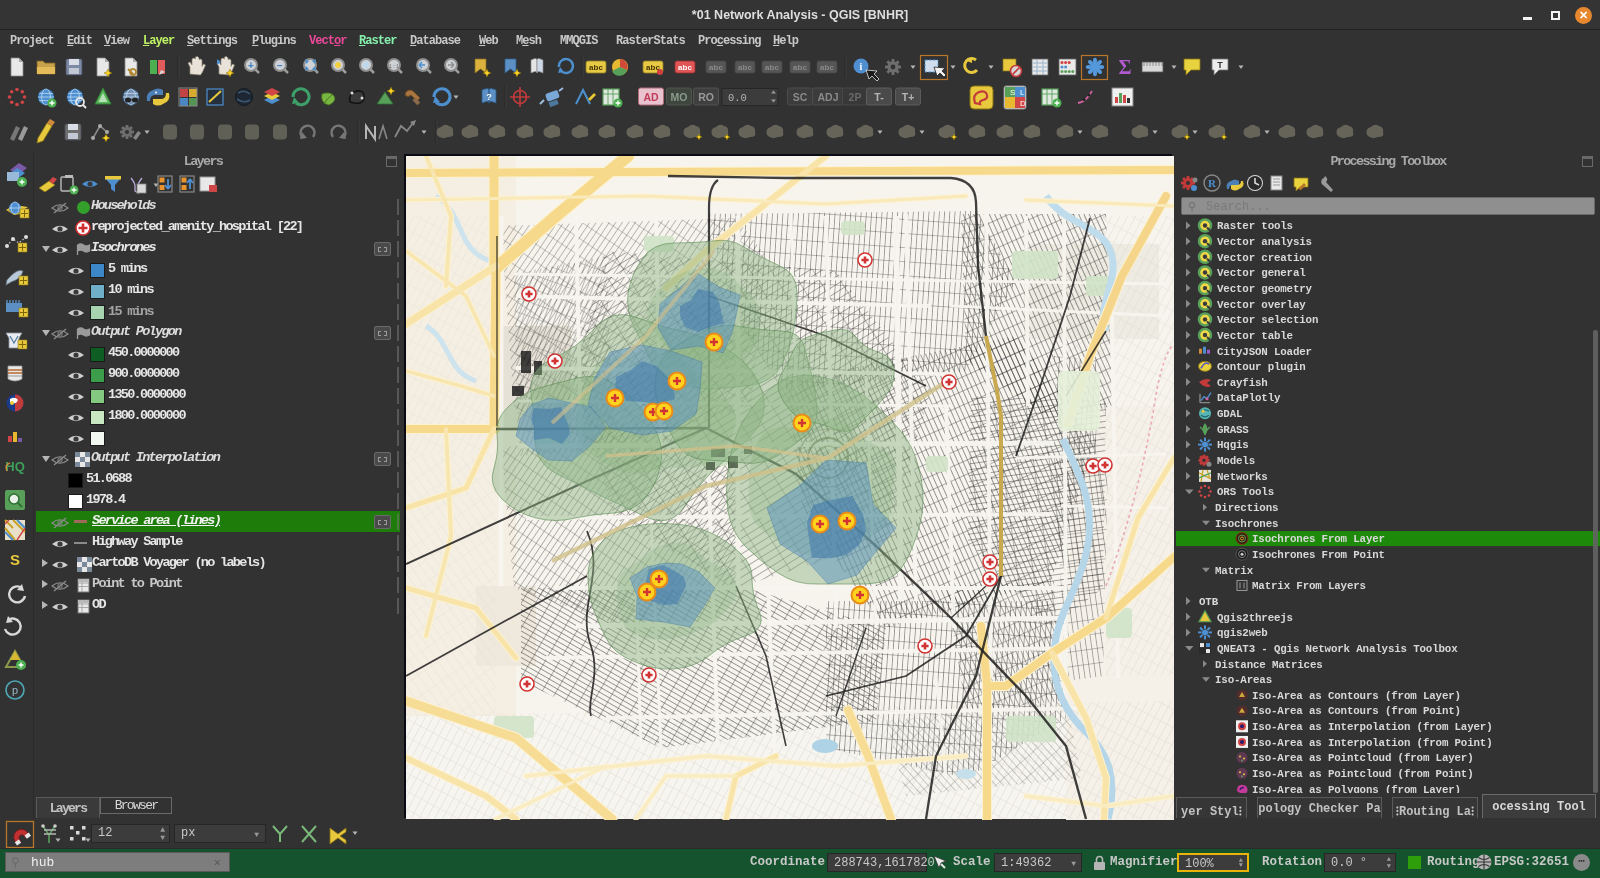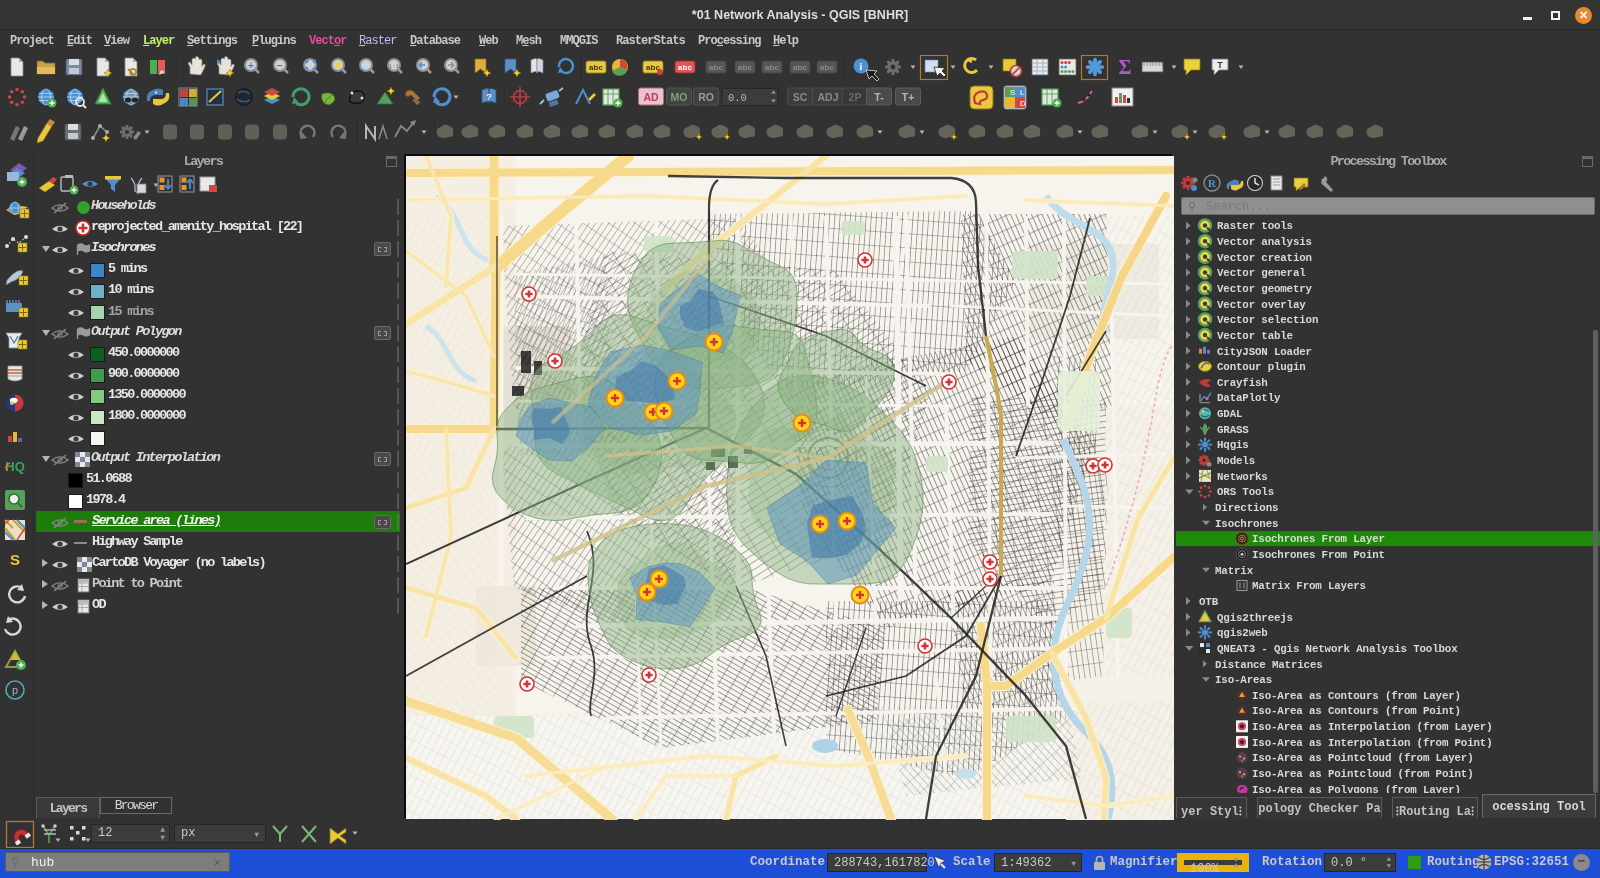--- a/index.html
+++ b/index.html
@@ -13,21 +13,21 @@
  <div class="abs" style="left:1575px;top:7px;width:17px;height:17px;border-radius:50%;background:#e8882e;color:#fff;text-align:center;line-height:17px;font-size:11px;font-weight:bold;font-family:'Liberation Sans',sans-serif">✕</div>
 </div>
 <div class="abs" style="left:0;top:30px;width:1600px;height:23px;background:#323232">
     <div class="abs" style="left:10px;top:4px;color:#c8c8c8;font-size:12px;font-weight:bold;letter-spacing:-0.95px">Pro<u>j</u>ect</div>
     <div class="abs" style="left:67px;top:4px;color:#c8c8c8;font-size:12px;font-weight:bold;letter-spacing:-0.95px"><u>E</u>dit</div>
     <div class="abs" style="left:104px;top:4px;color:#c8c8c8;font-size:12px;font-weight:bold;letter-spacing:-0.95px"><u>V</u>iew</div>
     <div class="abs" style="left:143px;top:4px;color:#bef264;font-size:12px;font-weight:bold;letter-spacing:-0.95px"><u>L</u>ayer</div>
     <div class="abs" style="left:187px;top:4px;color:#c8c8c8;font-size:12px;font-weight:bold;letter-spacing:-0.95px"><u>S</u>ettings</div>
     <div class="abs" style="left:252px;top:4px;color:#c8c8c8;font-size:12px;font-weight:bold;letter-spacing:-0.95px"><u>P</u>lugins</div>
     <div class="abs" style="left:309px;top:4px;color:#ec4899;font-size:12px;font-weight:bold;letter-spacing:-0.95px">Vect<u>o</u>r</div>
-    <div class="abs" style="left:359px;top:4px;color:#c4b5fd;font-size:12px;font-weight:normal;letter-spacing:-0.95px"><u>R</u>aster</div>
+    <div class="abs" style="left:359px;top:4px;color:#86efac;font-size:12px;font-weight:bold;letter-spacing:-0.95px"><u>R</u>aster</div>
     <div class="abs" style="left:410px;top:4px;color:#c8c8c8;font-size:12px;font-weight:bold;letter-spacing:-0.95px"><u>D</u>atabase</div>
     <div class="abs" style="left:479px;top:4px;color:#c8c8c8;font-size:12px;font-weight:bold;letter-spacing:-0.95px"><u>W</u>eb</div>
     <div class="abs" style="left:516px;top:4px;color:#c8c8c8;font-size:12px;font-weight:bold;letter-spacing:-0.95px">M<u>e</u>sh</div>
     <div class="abs" style="left:560px;top:4px;color:#c8c8c8;font-size:12px;font-weight:bold;letter-spacing:-0.95px">MMQGIS</div>
     <div class="abs" style="left:616px;top:4px;color:#c8c8c8;font-size:12px;font-weight:bold;letter-spacing:-0.95px">RasterStats</div>
     <div class="abs" style="left:698px;top:4px;color:#c8c8c8;font-size:12px;font-weight:bold;letter-spacing:-0.95px">Pro<u>c</u>essing</div>
     <div class="abs" style="left:773px;top:4px;color:#c8c8c8;font-size:12px;font-weight:bold;letter-spacing:-0.95px"><u>H</u>elp</div>
   </div>
 <svg class="abs" style="left:0;top:52px" width="1600" height="30">
     <rect width="1600" height="30" fill="#323232"></rect>
@@ -958,40 +958,40 @@
     </svg>
     <div class="abs" style="left:91px;top:6px;width:79px;height:19px;background:#3c3c3c;border:1px solid #262626;color:#c8c8c8;font-size:12px;padding:1px 0 0 6px">12<span style="position:absolute;right:4px;top:0px;color:#999;font-size:8px">▲</span><span style="position:absolute;right:4px;bottom:0px;color:#999;font-size:8px">▼</span></div>
     <div class="abs" style="left:174px;top:6px;width:92px;height:19px;background:#3c3c3c;border:1px solid #262626;color:#c8c8c8;font-size:12px;padding:1px 0 0 6px">px<span style="position:absolute;right:6px;top:5px;color:#999;font-size:8px">▼</span></div>
     <svg class="abs" style="left:268px;top:0" width="120" height="30">
       <path d="M12,24 v-8 l-7,-8 m7,8 l7,-8" stroke="#7ab87a" stroke-width="2" fill="none"></path>
       <path d="M34,8 l14,16 m0,-16 l-14,16" stroke="#7ab87a" stroke-width="2" fill="none"></path>
       <path d="M62,10 l8,6 8,-6 v4 l-6,4 6,4 v4 l-8,-6 -8,6 z" fill="#e8c93e" stroke="#8a7514" stroke-width="0.8"></path>
       <path d="M84.5,13.5 h5 l-2.5,3.5 z" fill="#b5b5b5"></path>
     </svg>
   </div>
-<div class="abs" style="left:0;top:848px;width:1600px;height:30px;background:#1d4ed8;border-top:1px solid #2a2a2a">
+<div class="abs" style="left:0;top:848px;width:1600px;height:30px;background:#14532d;border-top:1px solid #2a2a2a">
     <div class="abs" style="left:5px;top:3px;width:225px;height:20px;background:#7d7d7d;border:1px solid #5a5a5a">
       <span style="position:absolute;left:5px;top:2px;color:#6a6a6a;font-size:12px">⚲</span>
       <span style="position:absolute;left:25px;top:2px;color:#f0f0f0;font-size:13px">hub</span>
       <span style="position:absolute;right:8px;top:2px;color:#5a5a5a;font-size:12px;font-weight:bold">✕</span>
     </div>
     <div class="abs" style="left:750px;top:6px;color:#c8c8c8;font-size:12.5px;font-weight:bold;white-space:nowrap">Coordinate</div>
     <div class="abs" style="left:827px;top:4px;width:100px;height:19px;background:#3c3c3c;border:1px solid #262626;color:#c8c8c8;font-size:12px;padding:1.5px 0 0 6px;white-space:nowrap">288743,1617820</div>
     <svg class="abs" style="left:930px;top:5px" width="18" height="18">
       <path d="M4,2 l5,12 2,-5 5,-2 z" fill="#e8e8e8" stroke="#333" stroke-width="0.8"></path>
       <path d="M11,10 l4,4" stroke="#e8e8e8" stroke-width="2"></path>
     </svg>
     <div class="abs" style="left:953px;top:6px;color:#c8c8c8;font-size:12.5px;font-weight:bold;white-space:nowrap">Scale</div>
     <div class="abs" style="left:994px;top:4px;width:88px;height:19px;background:#3c3c3c;border:1px solid #262626;color:#c8c8c8;font-size:12px;padding:1.5px 0 0 6px;white-space:nowrap">1:49362<span style="position:absolute;right:5px;top:5px;color:#999;font-size:8px">▼</span></div>
     <svg class="abs" style="left:1092px;top:5px" width="16" height="18">
       <rect x="2" y="8" width="11" height="8" rx="1" fill="#b5b5b5"></rect>
       <path d="M4.5,8 v-2.5 a3,3 0 0,1 6,0 V8" fill="none" stroke="#b5b5b5" stroke-width="1.6"></path>
     </svg>
     <div class="abs" style="left:1110px;top:6px;color:#c8c8c8;font-size:12.5px;font-weight:bold;white-space:nowrap">Magnifier</div>
-    <div class="abs" style="left:1177px;top:4px;width:72px;height:19px;background:#3c3c3c;border:7px solid #eab308;color:#c8c8c8;font-size:12px;padding:1.5px 0 0 6px;white-space:nowrap">100%<span style="position:absolute;right:4px;top:1px;color:#999;font-size:7px">▲</span><span style="position:absolute;right:4px;bottom:1px;color:#999;font-size:7px">▼</span></div>
+    <div class="abs" style="left:1177px;top:4px;width:72px;height:19px;background:#3c3c3c;border:2px solid #eab308;color:#c8c8c8;font-size:12px;padding:1.5px 0 0 6px;white-space:nowrap">100%<span style="position:absolute;right:4px;top:1px;color:#999;font-size:7px">▲</span><span style="position:absolute;right:4px;bottom:1px;color:#999;font-size:7px">▼</span></div>
     <div class="abs" style="left:1262px;top:6px;color:#c8c8c8;font-size:12.5px;font-weight:bold;white-space:nowrap">Rotation</div>
     <div class="abs" style="left:1324px;top:4px;width:72px;height:19px;background:#3c3c3c;border:1px solid #262626;color:#c8c8c8;font-size:12px;padding:1.5px 0 0 6px;white-space:nowrap">0.0 °<span style="position:absolute;right:4px;top:1px;color:#999;font-size:7px">▲</span><span style="position:absolute;right:4px;bottom:1px;color:#999;font-size:7px">▼</span></div>
     <div class="abs" style="left:1408px;top:7px;width:13px;height:13px;background:#2e9e0a"></div>
     <div class="abs" style="left:1427px;top:6px;color:#c8c8c8;font-size:12.5px;font-weight:bold;white-space:nowrap">Routing</div>
     <svg class="abs" style="left:1476px;top:5px" width="17" height="17">
       <circle cx="8" cy="8" r="7.5" fill="#b5b5b5"></circle>
       <path d="M0.5,8 h15 M8,0.5 v15 M2.5,3.5 q5.5,4 11,0 M2.5,12.5 q5.5,-4 11,0" stroke="#323232" stroke-width="1.1" fill="none"></path>
     </svg>
     <div class="abs" style="left:1494px;top:6px;color:#c8c8c8;font-size:12.5px;font-weight:bold;white-space:nowrap">EPSG:32651</div>
     <div class="abs" style="left:1573px;top:5px;width:17px;height:17px;border-radius:50%;background:#8a8a8a;color:#323232;text-align:center;font-size:10px;font-weight:bold;line-height:15px">⋯</div>

